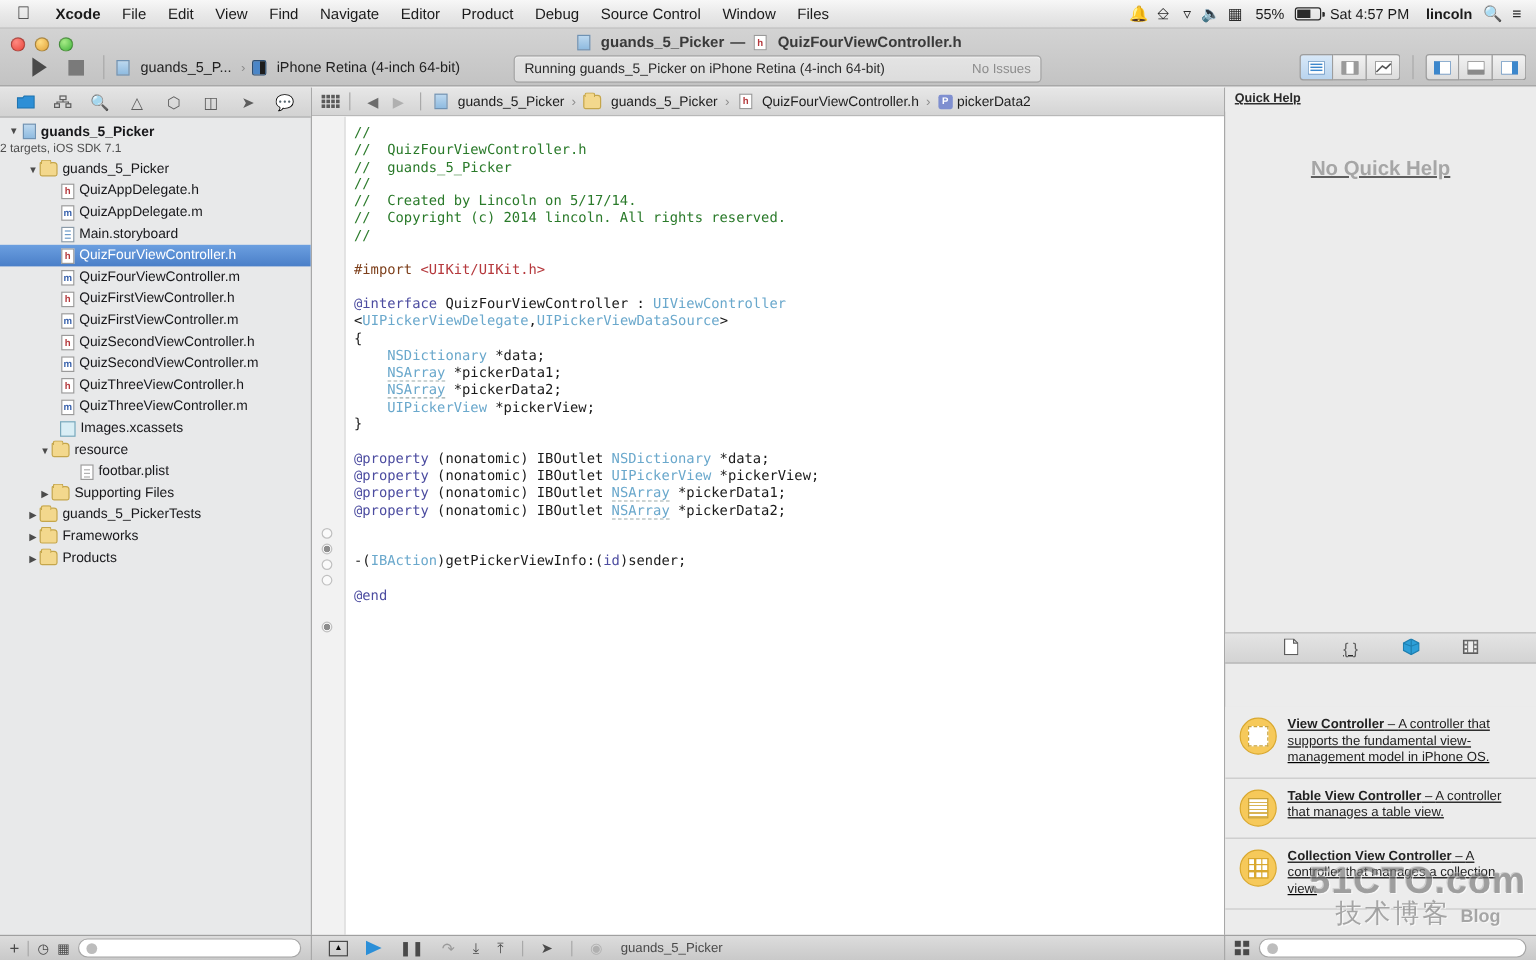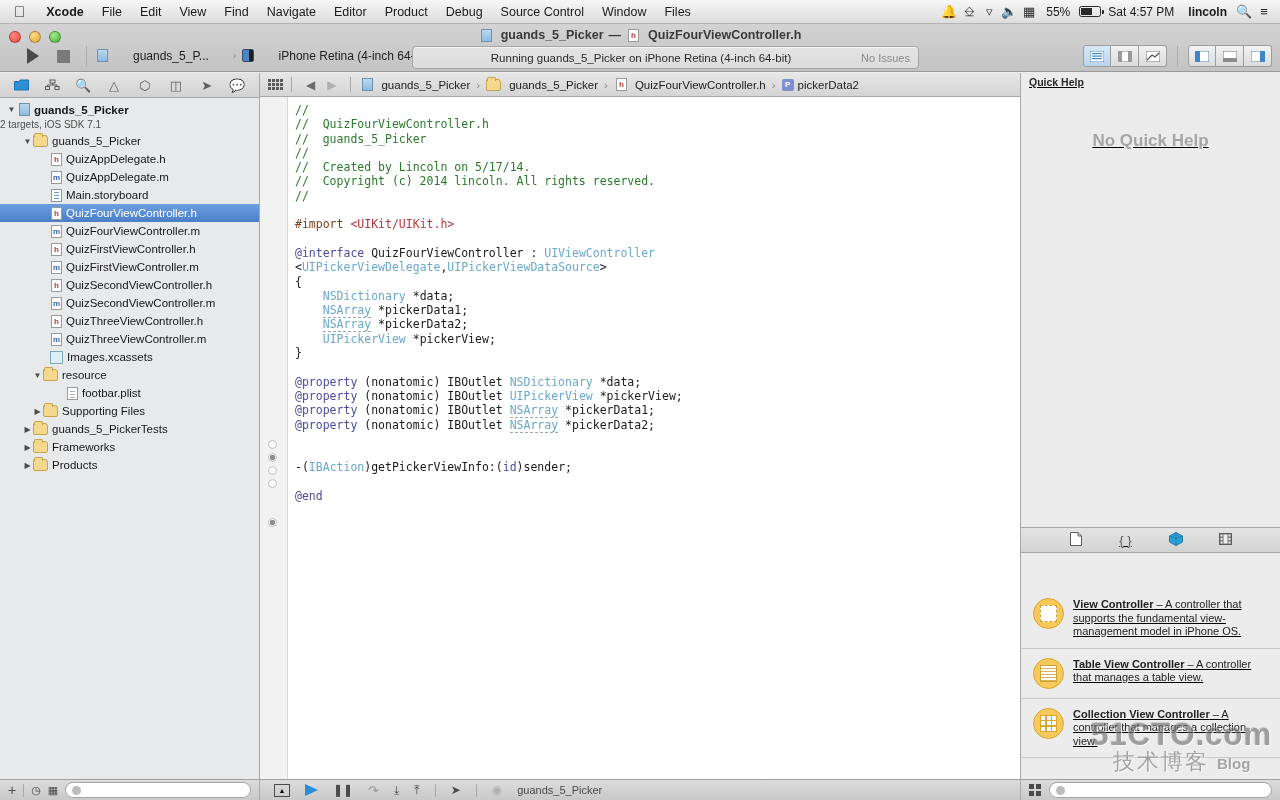--- a/index.html
+++ b/index.html
@@ -51,30 +51,29 @@
   .wintitle {
     position:absolute; top:4px; left:0; width:1280px; text-align:center;
     font-size:12.5px; font-weight:bold; color:#3a3a3a;
     display:flex; justify-content:center; align-items:center; gap:5px;
   }
   .run-row { position:absolute; top:20px; left:18px; display:flex; align-items:center; gap:0; }
   .btn-run, .btn-stop { width:30px; height:24px; display:flex; align-items:center; justify-content:center; cursor:default; }
   .tri { width:0;height:0;border-left:12px solid #4a4a4a;border-top:8px solid transparent;border-bottom:8px solid transparent; }
   .sq { width:13px;height:13px;background:#7a7a7a; }
   .tbsep { width:1px; height:20px; background:#a9a9a9; margin:0 8px; }
-  .scheme { display:flex; align-items:flex-start; gap:21px; font-size:12px; color:#222; }
+  .scheme { display:flex; align-items:flex-end; gap:5px; font-size:12px; color:#222; }
   .chev { color:#8b8b8b; margin:0 3px; font-size:11px; }
 
   .statusbar {
-    position:absolute; top:22px; left:412px; width:507px; height:23px;
+    position:absolute; top:22px; left:428px; width:440px; height:23px;
     background:linear-gradient(to bottom,#e4e4e4,#dcdcdc);
     border:1px solid #a5a5a5; border-radius:4px;
     display:flex; align-items:center; padding:0 8px;
     box-shadow: inset 0 1px 1px rgba(255,255,255,.6);
-    text-align: center;
   }
   .statusbar .st-text { font-size:11.5px; color:#2b2b2b; flex:1; }
   .statusbar .st-issues { font-size:11px; color:#8c8c8c; }
 
   .toolbar-right { position:absolute; right:8px; top:21px; display:flex; align-items:center; gap:3px; }
   .tbtn { width:28px; height:22px; border:1px solid #9d9d9d; background:linear-gradient(to bottom,#f2f2f2,#dcdcdc);
           display:flex; align-items:center; justify-content:center; }
   .tgroup { display:flex; }
   .tgroup .tbtn { border-radius:0; border-left-width:0; }
   .tgroup .tbtn:first-child { border-left-width:1px; border-radius:3px 0 0 3px; }

